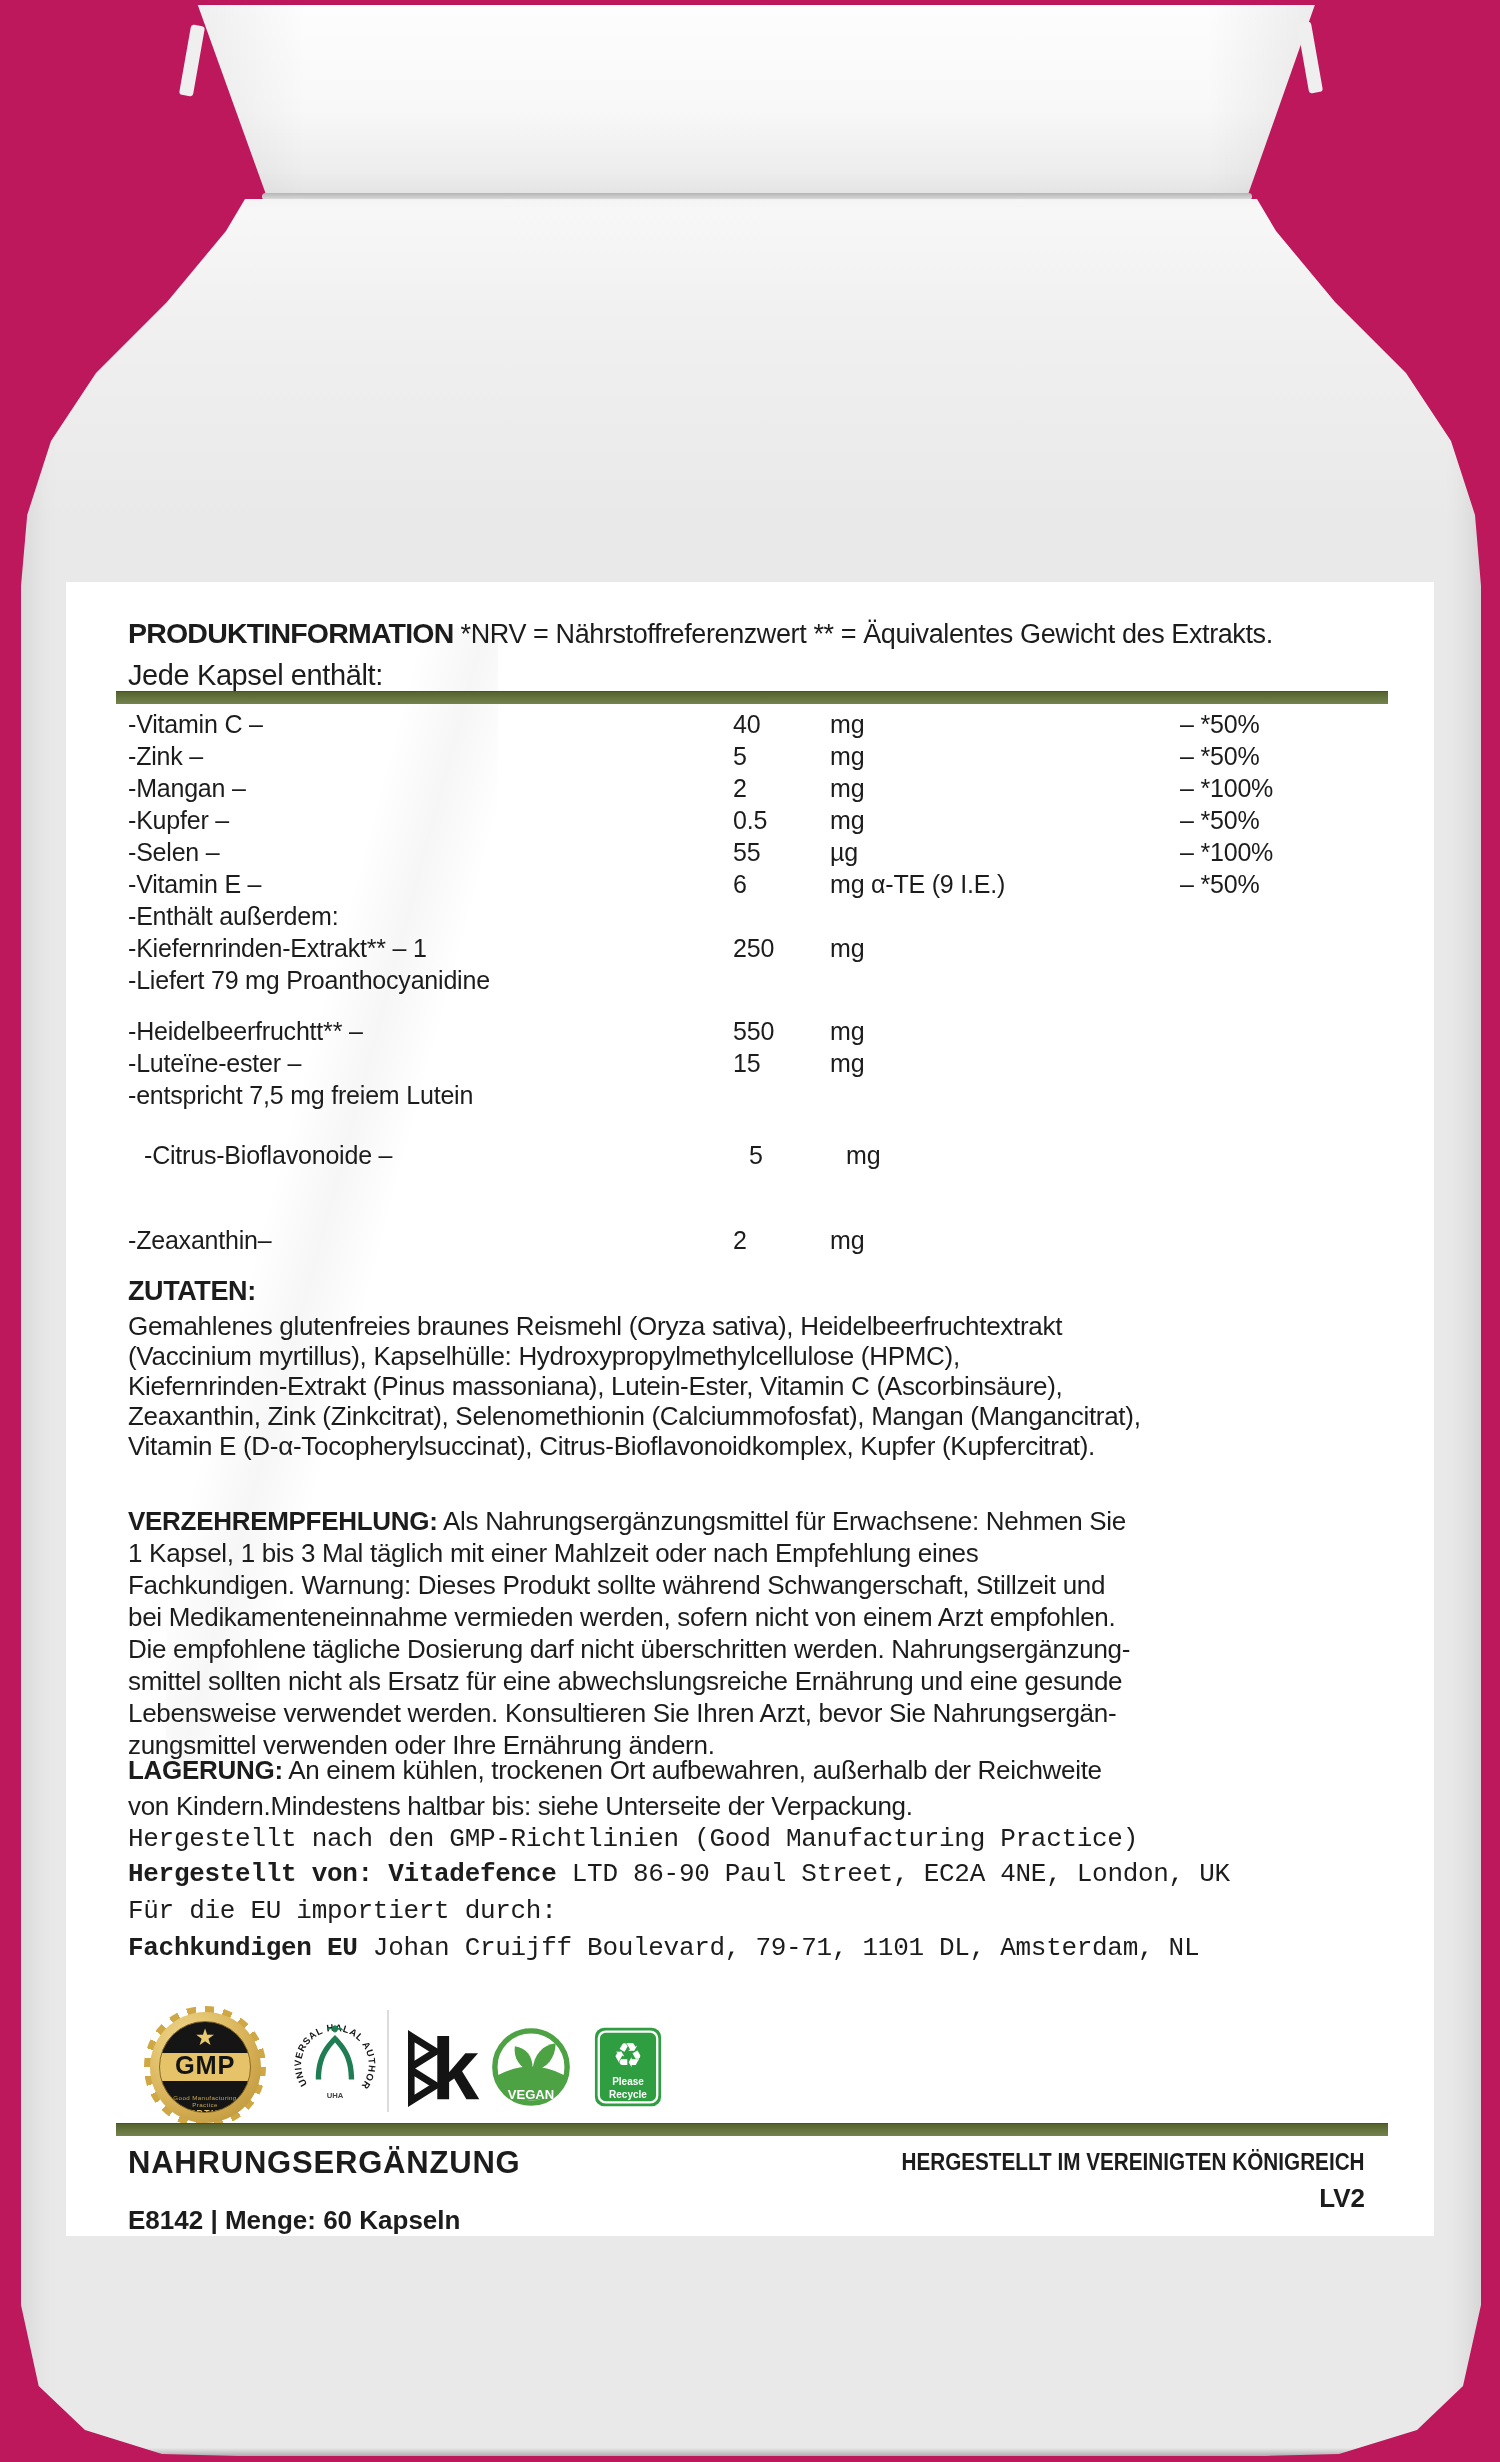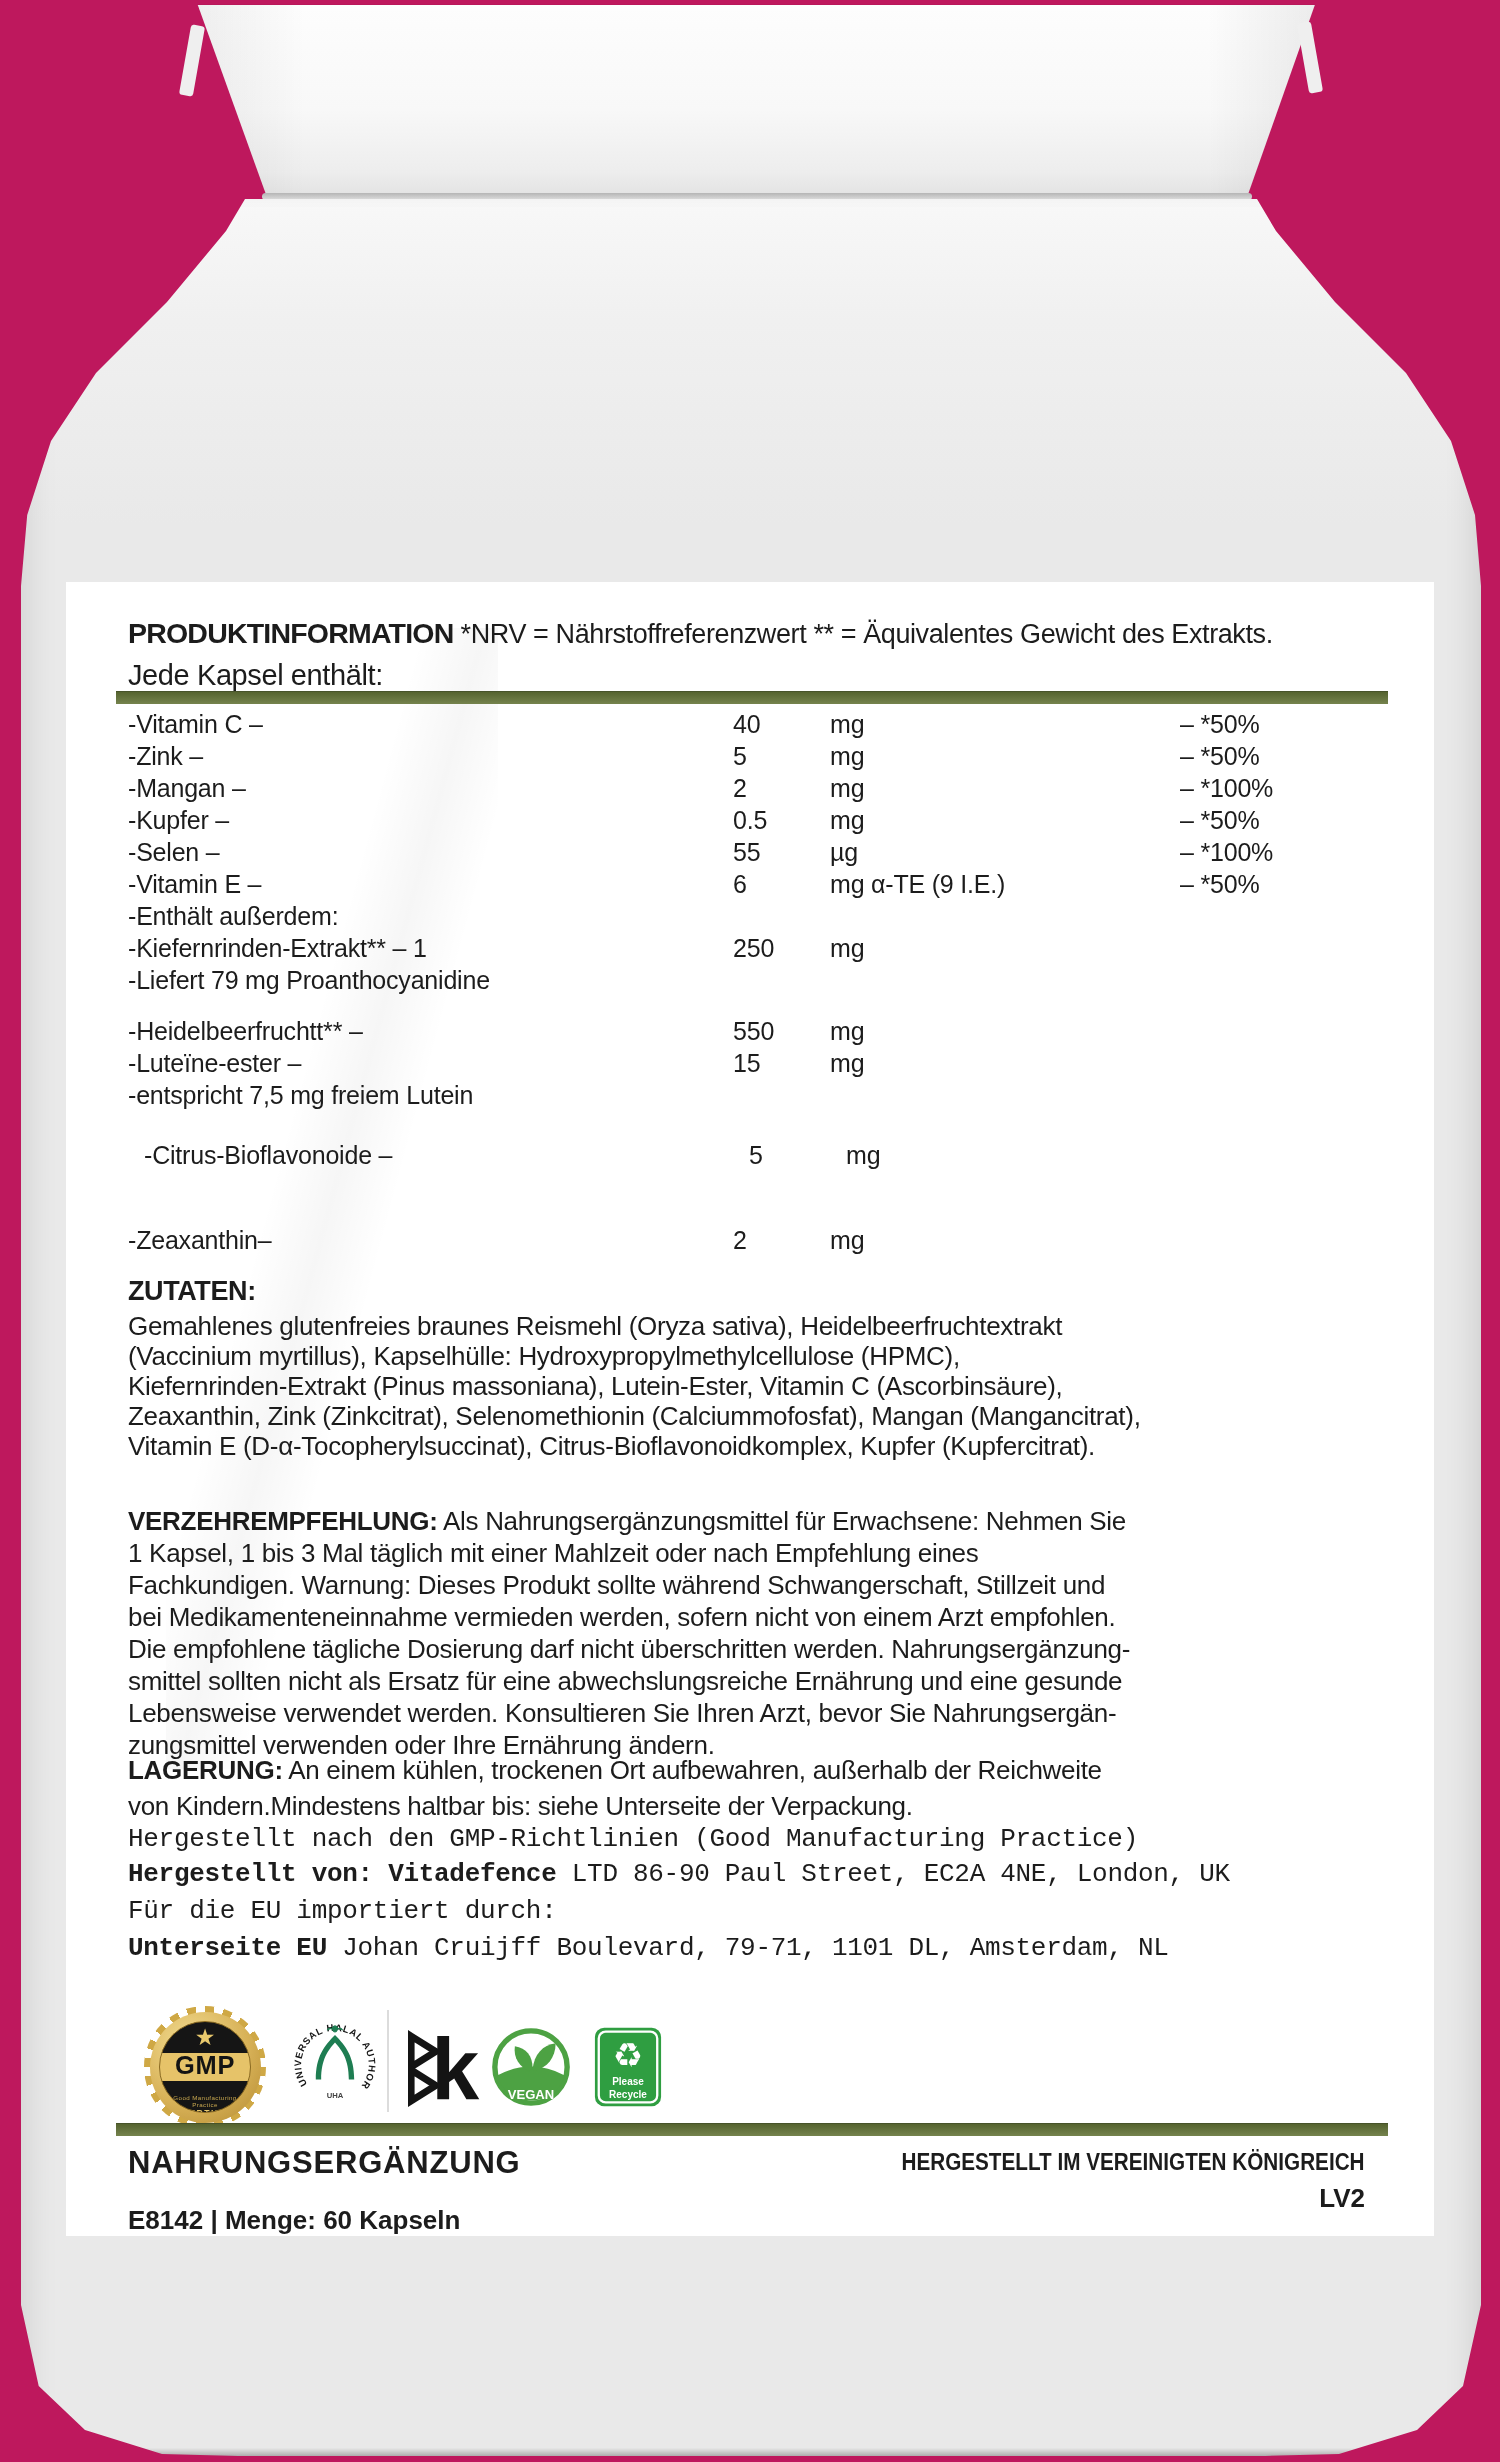--- a/index.html
+++ b/index.html
@@ -151,21 +151,21 @@
 smittel sollten nicht als Ersatz für eine abwechslungsreiche Ernährung und eine gesunde
 Lebensweise verwendet werden. Konsultieren Sie Ihren Arzt, bevor Sie Nahrungsergän-
 zungsmittel verwenden oder Ihre Ernährung ändern.</span></div>
 
     <div class="para lagerung"><b>LAGERUNG:</b><span> An einem kühlen, trockenen Ort aufbewahren, außerhalb der Reichweite
 von Kindern.Mindestens haltbar bis: siehe Unterseite der Verpackung.</span></div>
 
     <div class="line gmp-line">Hergestellt nach den GMP-Richtlinien (Good Manufacturing Practice)</div>
     <div class="line made-by"><b>Hergestellt von: Vitadefence</b><span> LTD 86-90 Paul Street,  EC2A 4NE, London, UK</span></div>
     <div class="line eu-import">Für die EU importiert durch:</div>
-    <div class="line eu-line"><b>Unterseite EU</b><span> Johan Cruijff Boulevard, 79-71, 1101 DL, Amsterdam, NL</span></div>
+    <div class="line eu-line"><b>Fachkundigen EU</b><span> Johan Cruijff Boulevard, 79-71, 1101 DL, Amsterdam, NL</span></div>
 
     <div class="badges">
 
       <div class="badge-gmp">
         <div class="burst"></div>
         <div class="coin"></div>
         <div class="inner">
           <div class="star">★</div>
           <div class="gmp-txt">GMP</div>
           <div class="cert">CERTIFIED</div>

